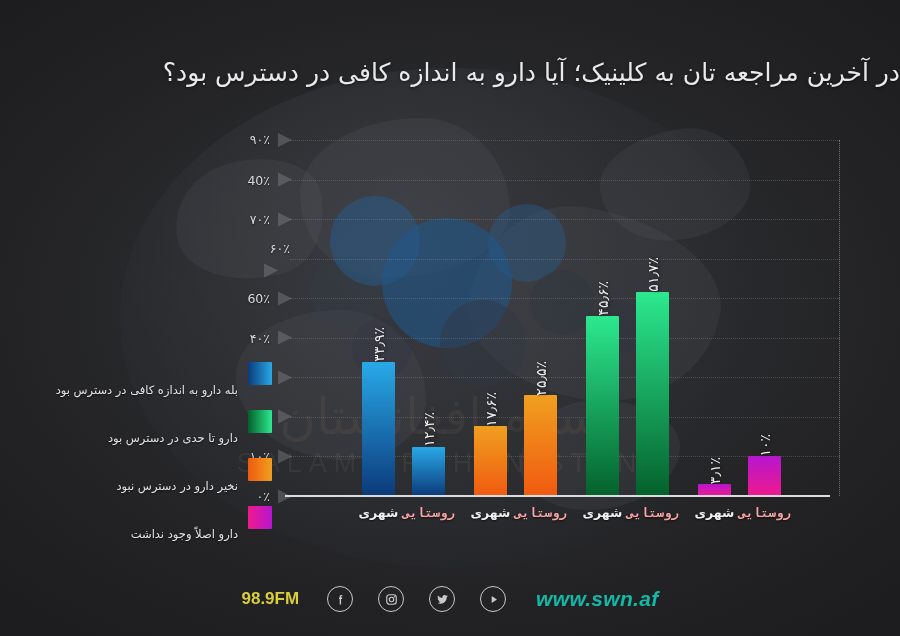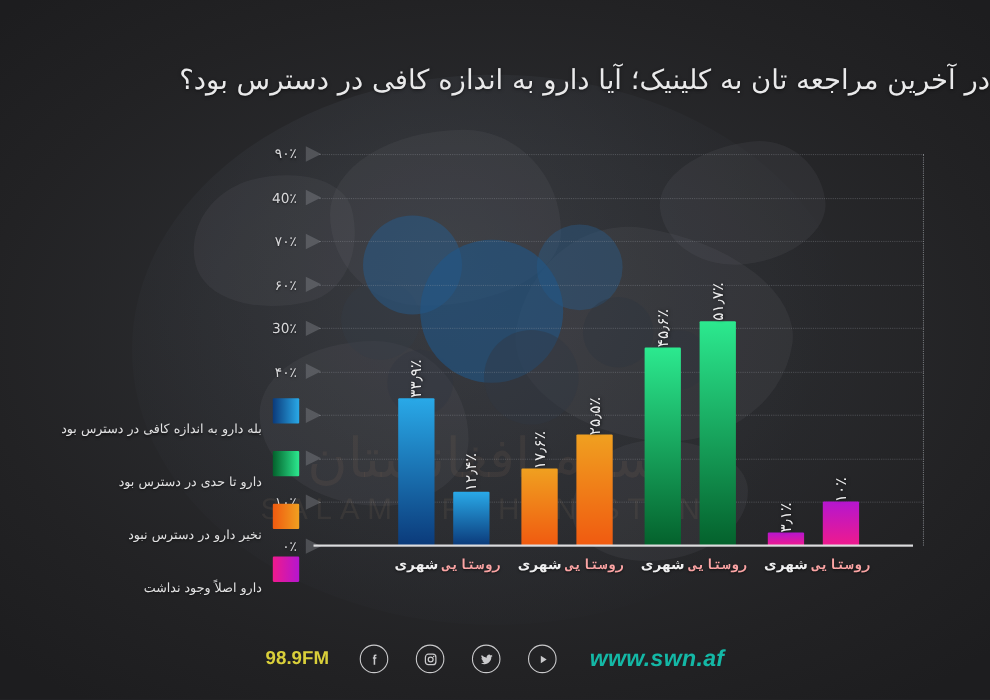--- a/index.html
+++ b/index.html
@@ -229,24 +229,24 @@
       </div>
       <div class="ytick" style="top: 237.333px;">
         <span class="ylab">۳۰٪</span>
         <span class="yarrow"></span>
       </div>
       <div class="ytick" style="top: 197.778px;">
         <span class="ylab">۴۰٪</span>
         <span class="yarrow"></span>
       </div>
       <div class="ytick" style="top: 158.222px;">
-        <span class="ylab">30٪</span>
-        <span class="yarrow"></span>
-      </div>
-      <div class="ytick" style="top: 118.667px;">
+        <span class="ylab">60٪</span>
+        <span class="yarrow"></span>
+      </div>
+      <div class="ytick" style="top: 118.667px; flex-direction: column;">
         <span class="ylab">۶۰٪</span>
         <span class="yarrow"></span>
       </div>
       <div class="ytick" style="top: 79.1111px;">
         <span class="ylab">۷۰٪</span>
         <span class="yarrow"></span>
       </div>
       <div class="ytick" style="top: 39.5556px;">
         <span class="ylab">40٪</span>
         <span class="yarrow"></span>

